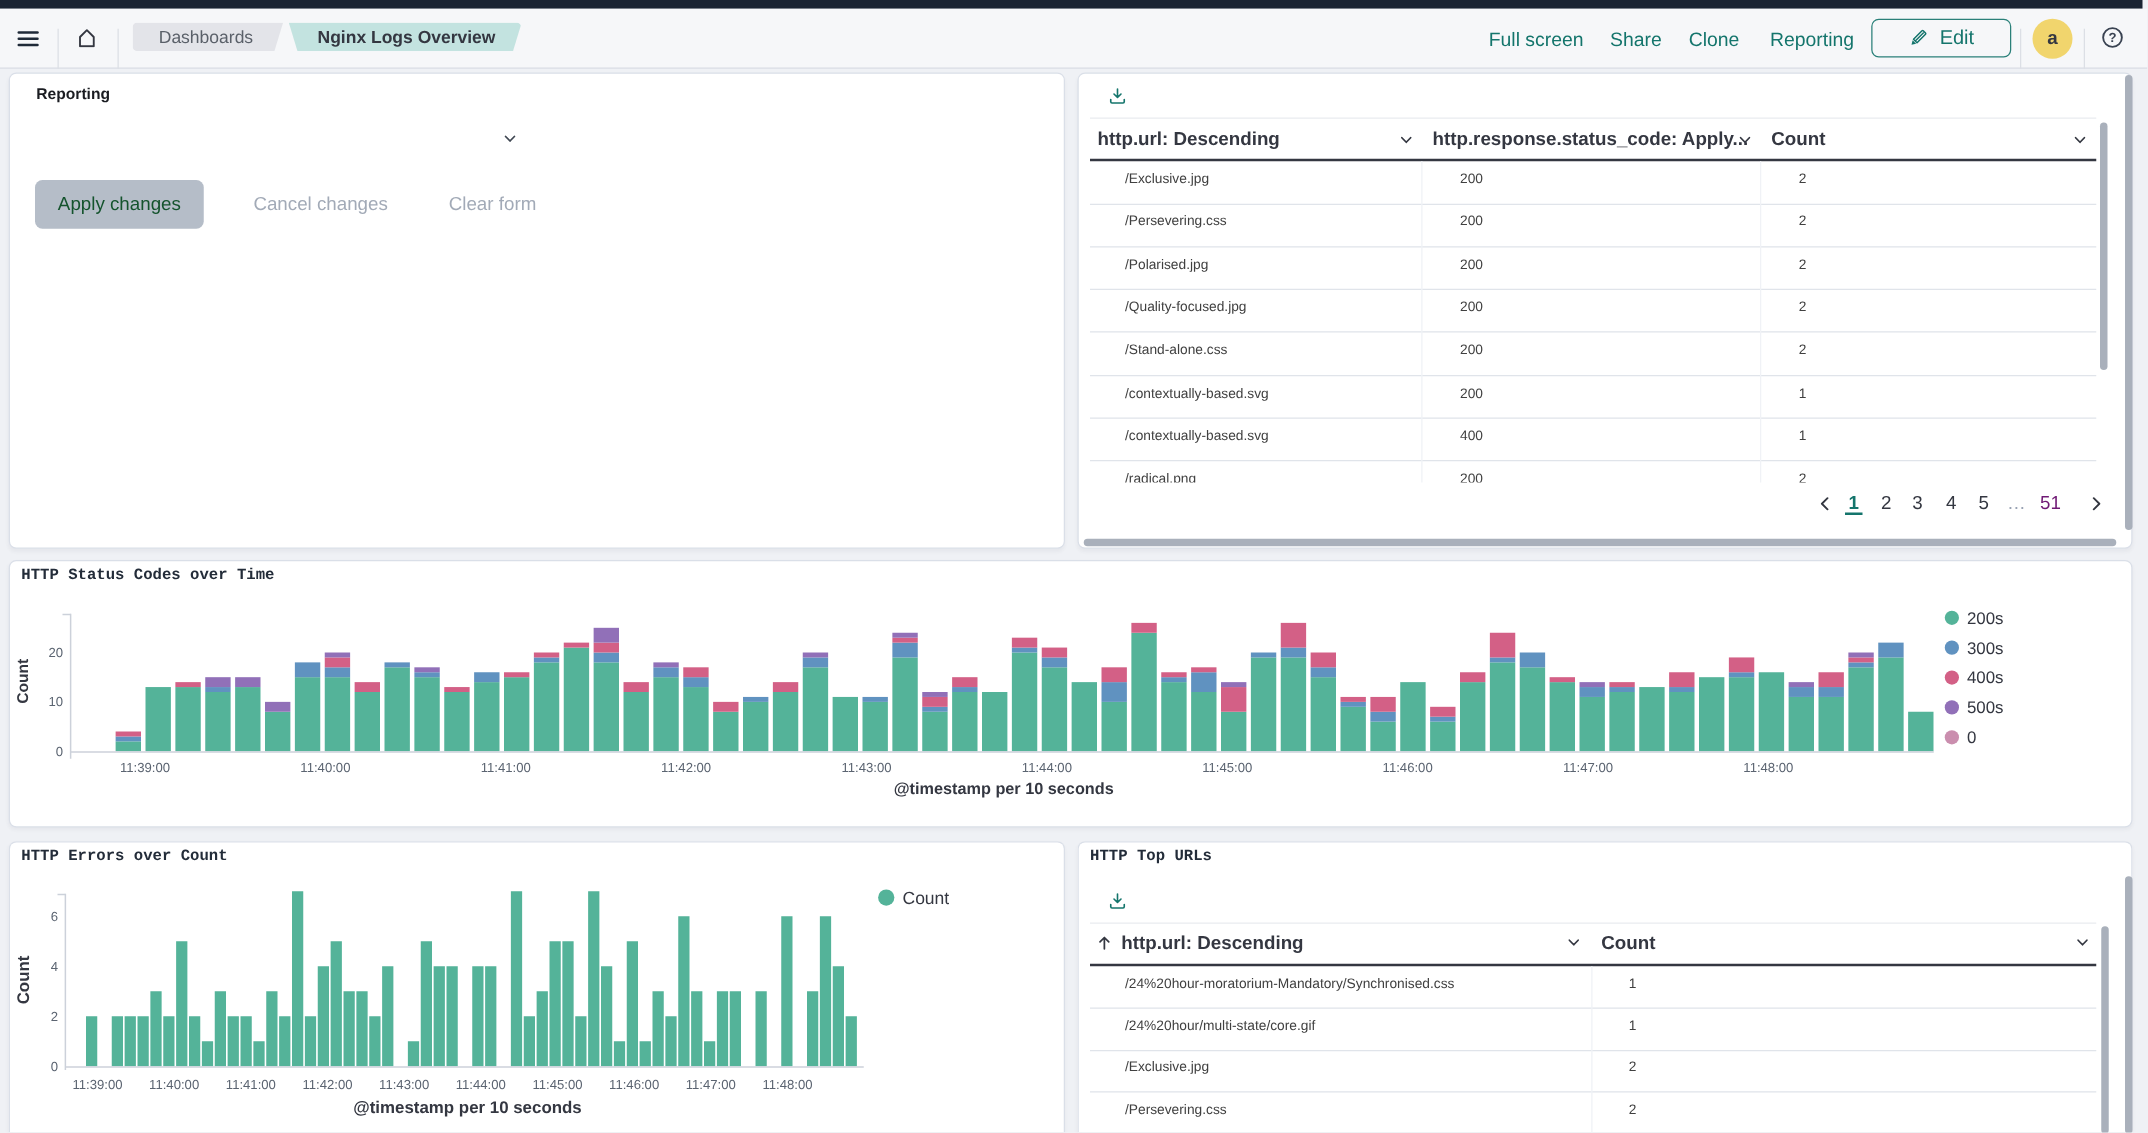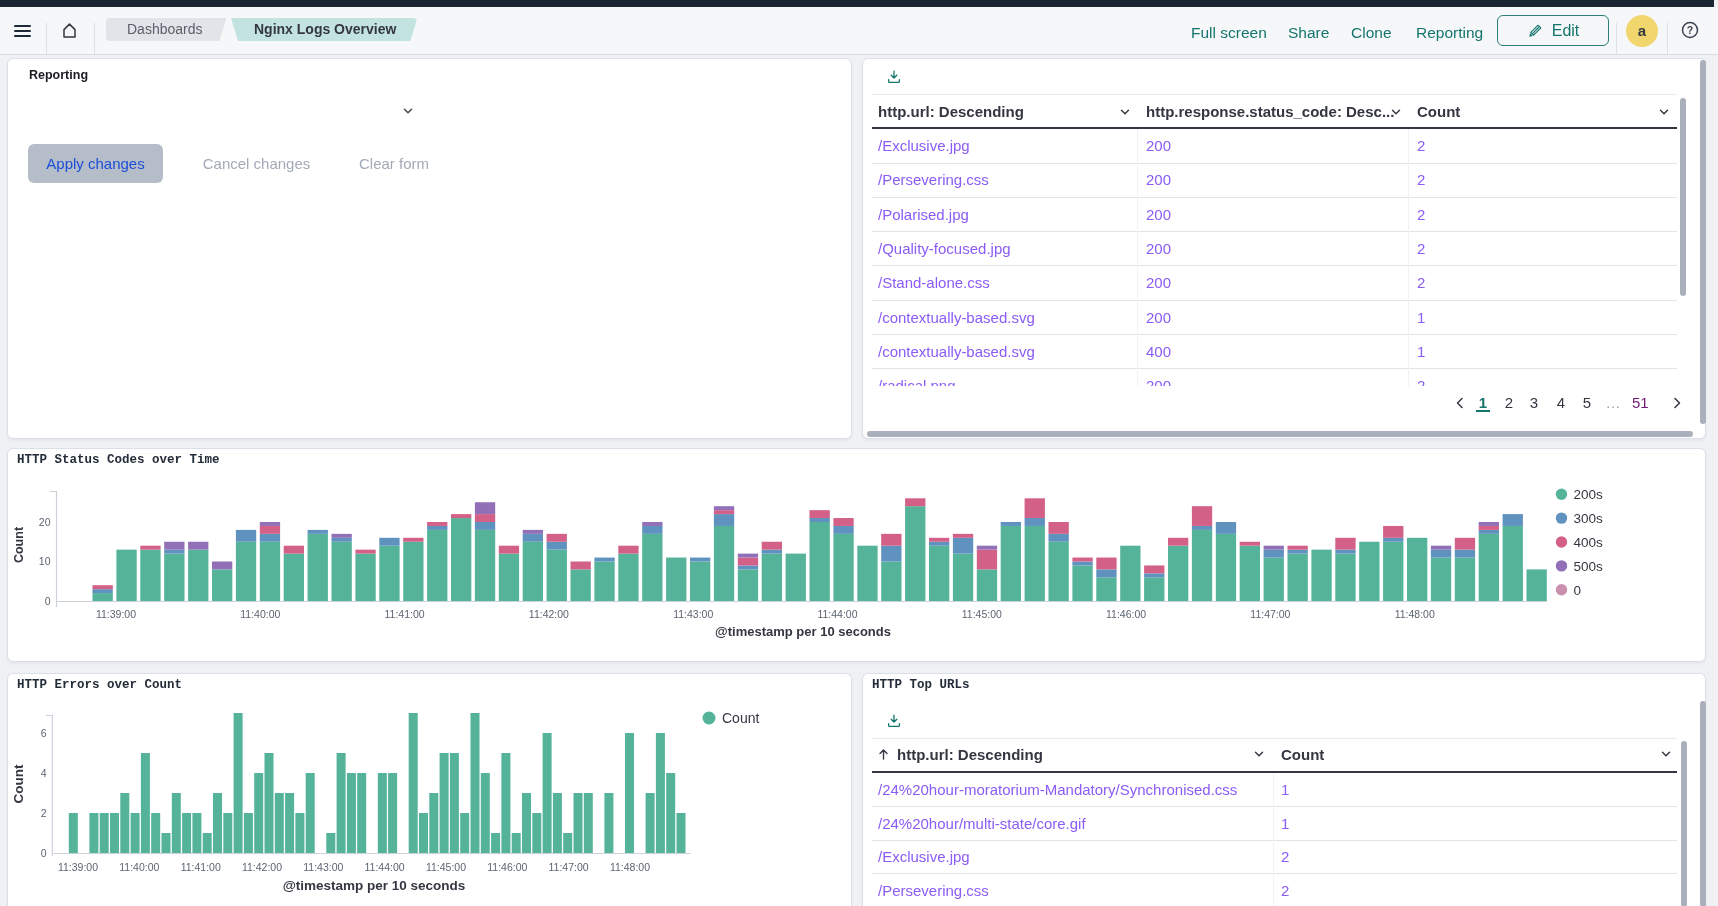--- a/index.html
+++ b/index.html
@@ -16,24 +16,24 @@
 #avatar { left:1626px; top:8px; width:32px; height:32px; border-radius:50%; background:#f1d56d; color:#343741; font-size:15px; font-weight:bold; text-align:center; line-height:32px; }
 .panel { position:absolute; background:#fff; border:1px solid #dadfe8; border-radius:6px; box-shadow:0 2px 3px rgba(50,60,80,0.05); }
 #p-form   { left:7px;   top:58px;  width:845px;  height:381px; }
 #p-table  { left:862px; top:58px;  width:844px;  height:381px; }
 #p-mid    { left:7px;   top:448px; width:1699px; height:214px; overflow:hidden; }
 #p-berr   { left:7px;   top:673px; width:845px;  height:233px; border-bottom:none; border-radius:6px 6px 0 0; }
 #p-burl   { left:862px; top:673px; width:844px;  height:233px; border-bottom:none; border-radius:6px 6px 0 0; }
 .ptitle { font-size:12.5px; font-weight:bold; color:#232c39;font-family:Liberation Mono, monospace; }
 #lbl-dd { left:21px; top:9px; font-size:12.5px; font-weight:bold; color:#1a1c21; }
 #ddbox { left:20px; top:33px; width:400px; height:38px; background:#f8f9fb; border:1px solid #d6dbe4; border-radius:2px; font-size:15px; color:#7a828e; line-height:36px; padding-left:9px; }
-#btn-apply { left:20px; top:85px; width:135px; height:39px; background:#b5bdc8; border-radius:6px; color:#1d4ed8; font-size:15px; text-align:center; line-height:39px; }
+#btn-apply { left:20px; top:85px; width:135px; height:39px; background:#b5bdc8; border-radius:6px; color:#14532d; font-size:15px; text-align:center; line-height:39px; }
 .ghostbtn { position:absolute; top:85px; height:39px; color:#a2aab7; font-size:15px; line-height:39px; }
 .thead { position:absolute; font-size:15px; font-weight:bold; color:#343741; white-space:nowrap; }
-.trow { position:absolute; font-size:15px; color:#8b5cf6; white-space:nowrap; }
+.trow { position:absolute; font-size:11px; color:#404040; white-space:nowrap;margin-left:22px; }
 .rsep { position:absolute; height:1px; background:#e0e4ea; }
 .csep { position:absolute; width:1px; background:#f0f2f6; }
 .hline { position:absolute; height:2px; background:#343741; }
 .sbar { position:absolute; background:#a9b0bb; border-radius:3px; }
 .pg { position:absolute; font-size:15px; }
 </style>
 </head>
 <body>
 <div id="darkbar" class="abs"></div>
 <div id="hdr" class="abs">
@@ -75,21 +75,21 @@
     <div id="btn-apply" class="abs">Apply changes</div>
     <div class="ghostbtn" style="left:186px;width:125px;text-align:center">Cancel changes</div>
     <div class="ghostbtn" style="left:346px;width:80px;text-align:center">Clear form</div>
   </div>
 <div id="p-table" class="panel">
     <svg class="abs" style="left:24px;top:11px" width="14" height="14" viewBox="0 0 14 14">
       <path d="M7 1.2 V7.6 M4.2 5.2 L7 8 L9.8 5.2" fill="none" stroke="#14756c" stroke-width="1.3" stroke-linecap="round" stroke-linejoin="round"></path>
       <path d="M1.6 9.6 V11.4 Q1.6 12.4 2.6 12.4 H11.4 Q12.4 12.4 12.4 11.4 V9.6" fill="none" stroke="#14756c" stroke-width="1.3" stroke-linecap="round"></path>
     </svg>
     <div class="thead" style="left:15px;top:44px">http.url: Descending</div>
-    <div class="thead" style="left:283px;top:44px">http.response.status_code: Desc...</div>
+    <div class="thead" style="left:283px;top:44px">http.response.status_code: Apply...</div>
     <div class="thead" style="left:554px;top:44px">Count</div>
     <svg class="abs" style="left:256px;top:47px" width="12" height="12" viewBox="0 0 12 12">
       <path d="M2.5 4.2 L6 7.8 L9.5 4.2" fill="none" stroke="#343741" stroke-width="1.4" stroke-linecap="round" stroke-linejoin="round"></path>
     </svg>
     <svg class="abs" style="left:527px;top:47px" width="12" height="12" viewBox="0 0 12 12">
       <path d="M2.5 4.2 L6 7.8 L9.5 4.2" fill="none" stroke="#343741" stroke-width="1.4" stroke-linecap="round" stroke-linejoin="round"></path>
     </svg>
     <svg class="abs" style="left:795px;top:47px" width="12" height="12" viewBox="0 0 12 12">
       <path d="M2.5 4.2 L6 7.8 L9.5 4.2" fill="none" stroke="#343741" stroke-width="1.4" stroke-linecap="round" stroke-linejoin="round"></path>
     </svg>

